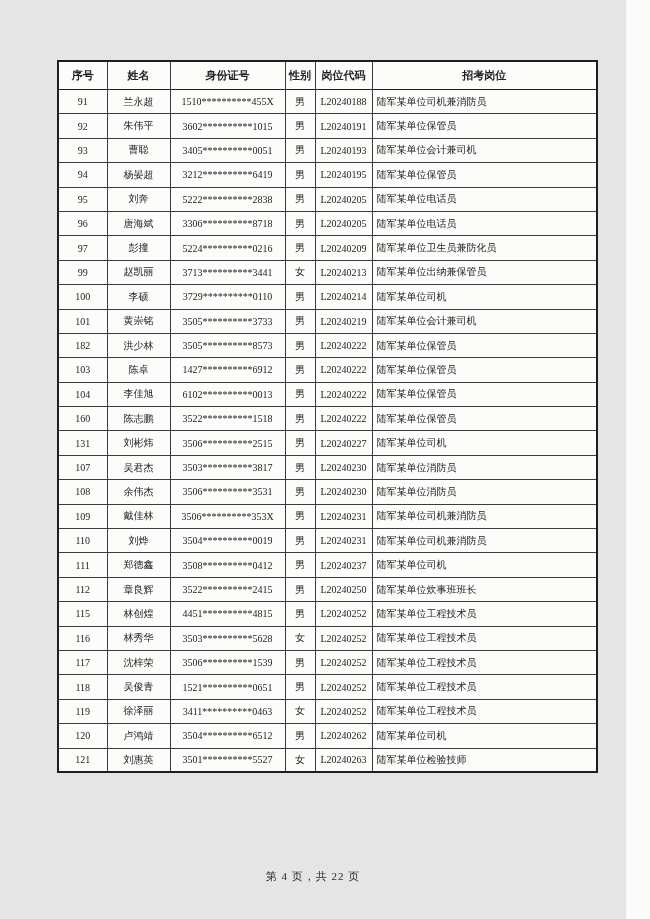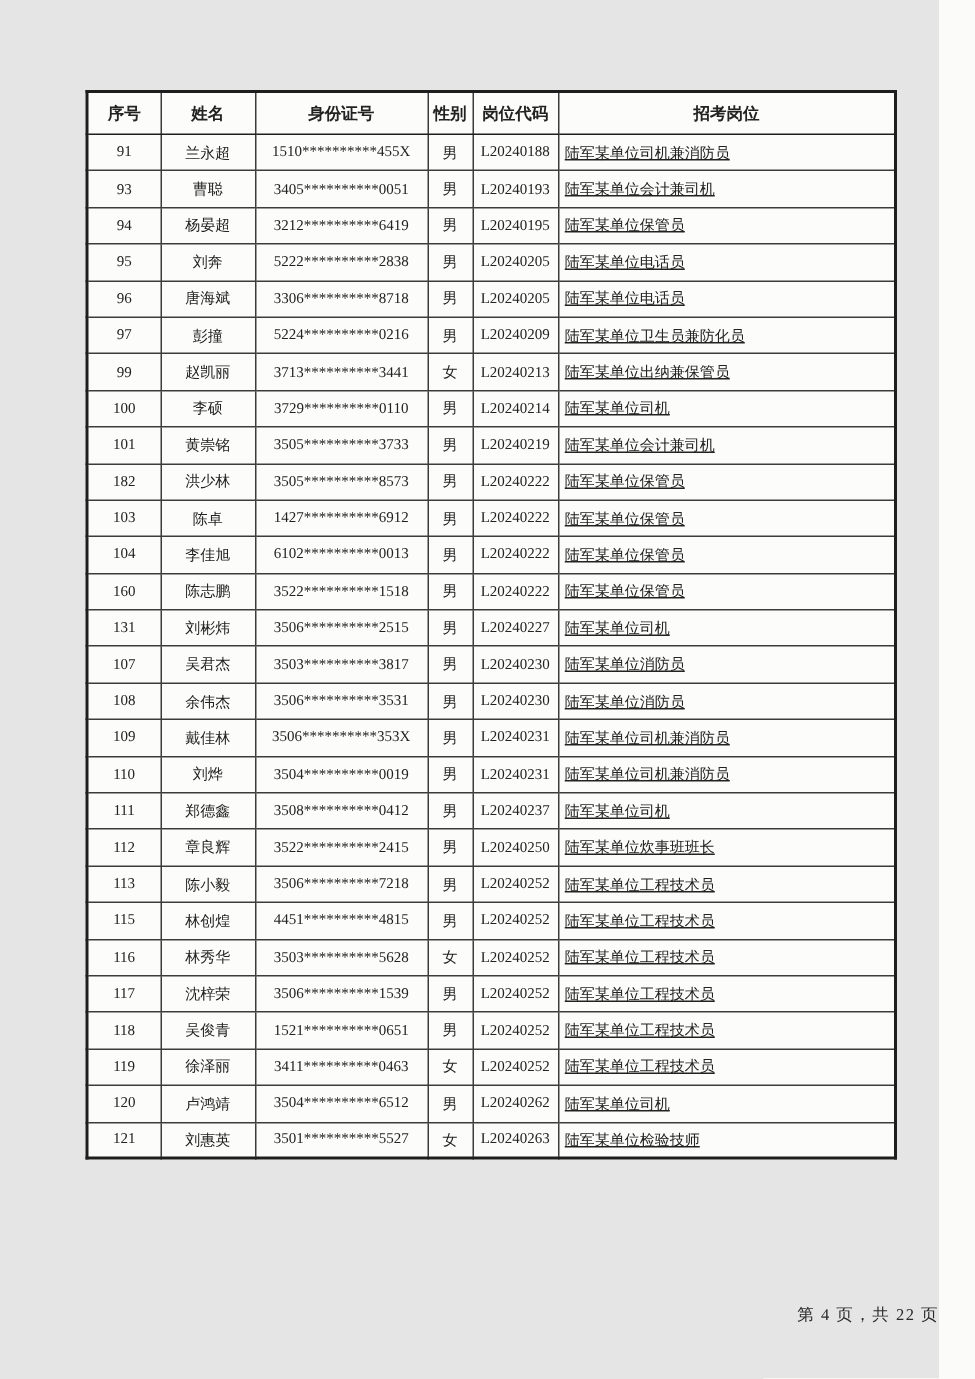--- a/index.html
+++ b/index.html
@@ -46,28 +46,27 @@
     height: 27px;
     font-size: 11px;
     font-weight: bold;
     border-bottom: 1px solid #1e1e1e;
   }
   table.roster tbody tr { height: 24.4px; }
   table.roster tbody td { font-size: 10px; }
   table.roster tbody td.pos {
     text-align: left;
     padding-left: 4px;
-    text-decoration: underline;
   }
   .footer {
     position: absolute;
     left: 0;
     top: 869px;
     width: 100%;
-    text-align: right;
+    text-align: center;
     font-size: 11px;
     letter-spacing: 1px;
     color: #2a2a2a;
   }
 </style>
 </head>
 <body>
 
 <div class="page">
 
@@ -93,20 +92,28 @@
     <tbody>
         <tr>
           <td>91</td>
           <td>兰永超</td>
           <td>1510**********455X</td>
           <td>男</td>
           <td>L20240188</td>
           <td class="pos">陆军某单位司机兼消防员</td>
         </tr>
         <tr>
+          <td>92</td>
+          <td>朱伟平</td>
+          <td>3602**********1015</td>
+          <td>男</td>
+          <td>L20240191</td>
+          <td class="pos">陆军某单位保管员</td>
+        </tr>
+        <tr>
           <td>93</td>
           <td>曹聪</td>
           <td>3405**********0051</td>
           <td>男</td>
           <td>L20240193</td>
           <td class="pos">陆军某单位会计兼司机</td>
         </tr>
         <tr>
           <td>94</td>
           <td>杨晏超</td>
@@ -245,28 +252,20 @@
         </tr>
         <tr>
           <td>112</td>
           <td>章良辉</td>
           <td>3522**********2415</td>
           <td>男</td>
           <td>L20240250</td>
           <td class="pos">陆军某单位炊事班班长</td>
         </tr>
         <tr>
-          <td>113</td>
-          <td>陈小毅</td>
-          <td>3506**********7218</td>
-          <td>男</td>
-          <td>L20240252</td>
-          <td class="pos">陆军某单位工程技术员</td>
-        </tr>
-        <tr>
           <td>115</td>
           <td>林创煌</td>
           <td>4451**********4815</td>
           <td>男</td>
           <td>L20240252</td>
           <td class="pos">陆军某单位工程技术员</td>
         </tr>
         <tr>
           <td>116</td>
           <td>林秀华</td>

